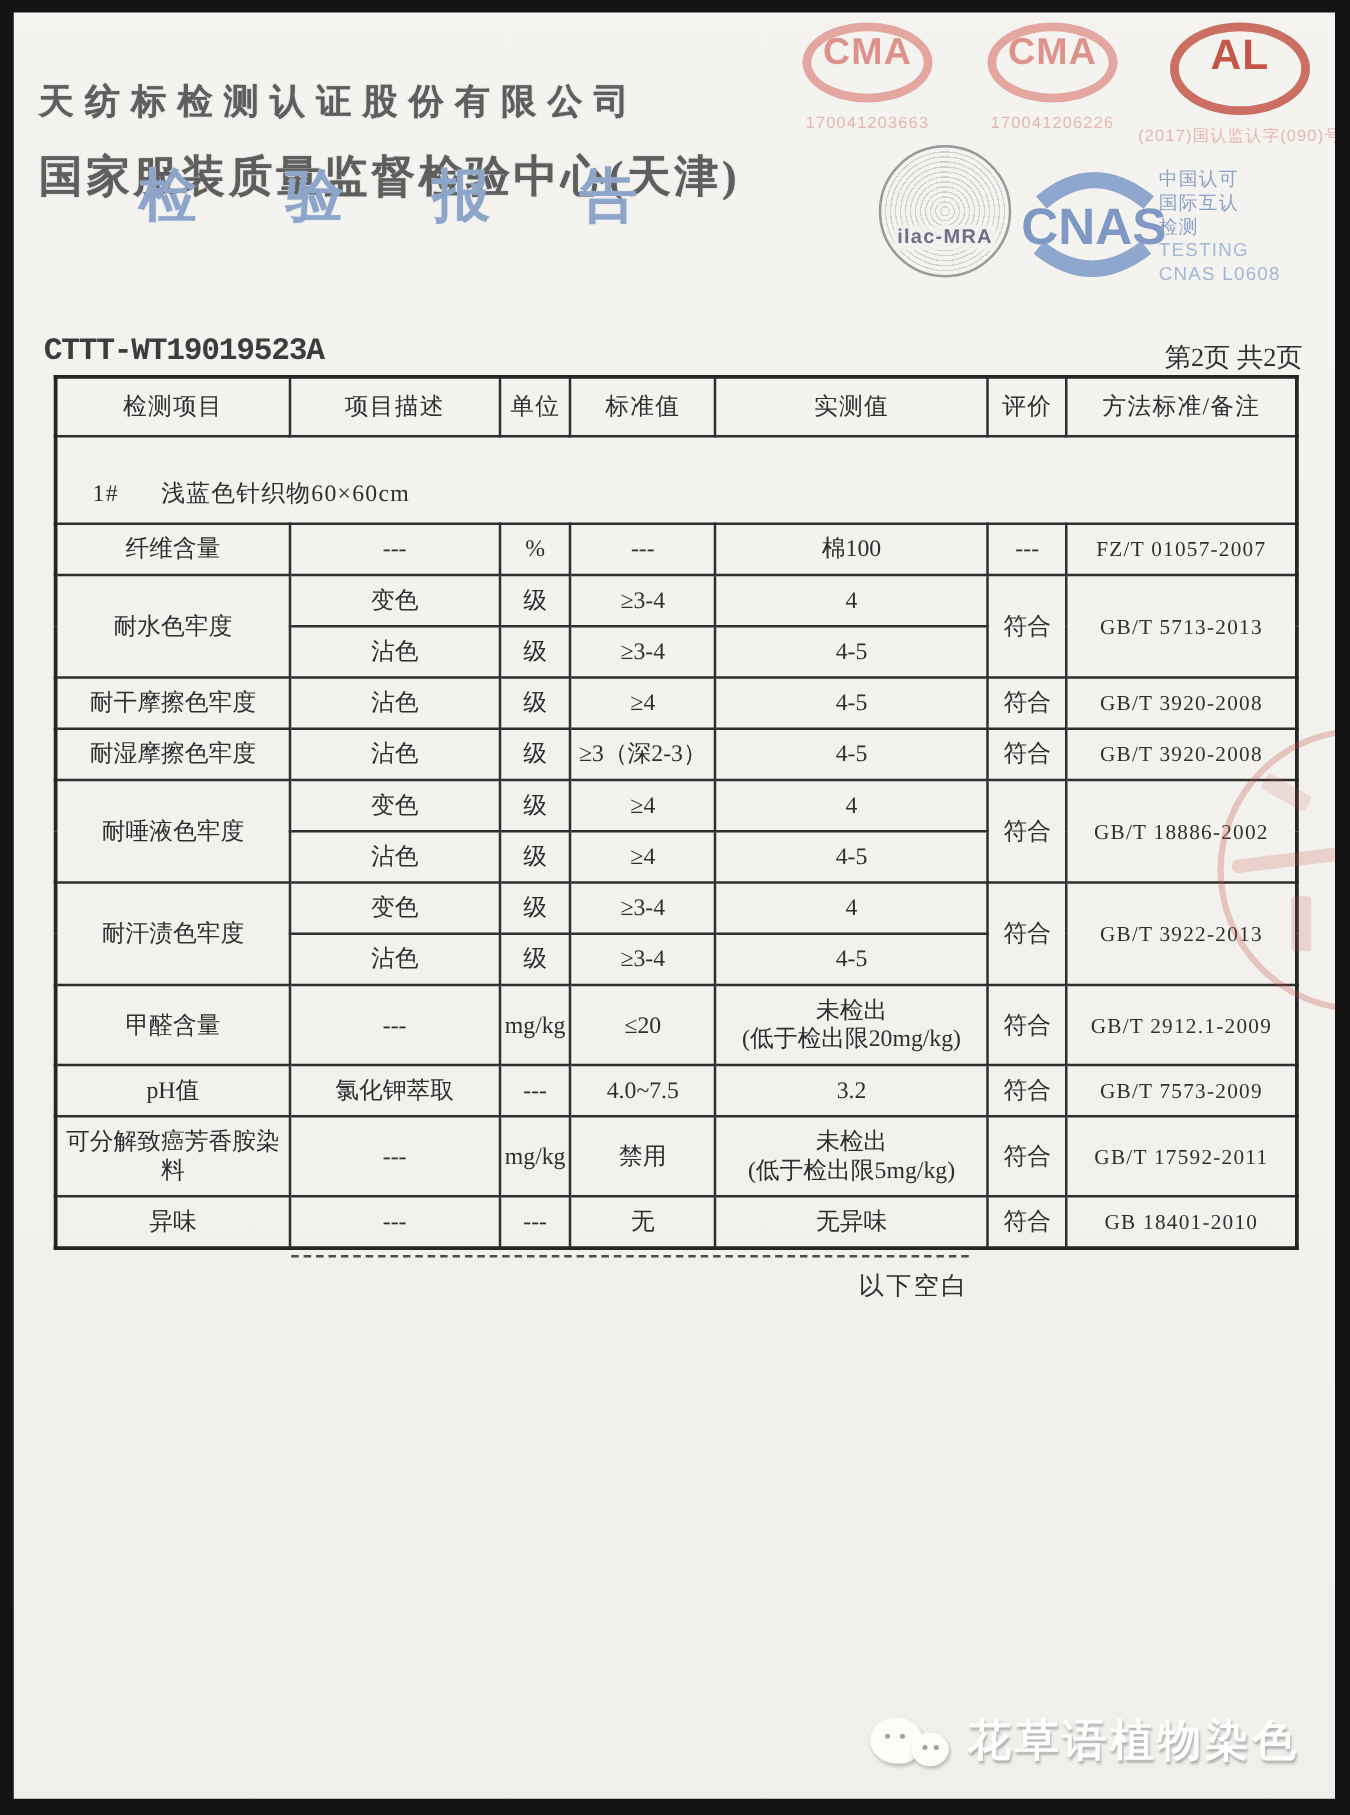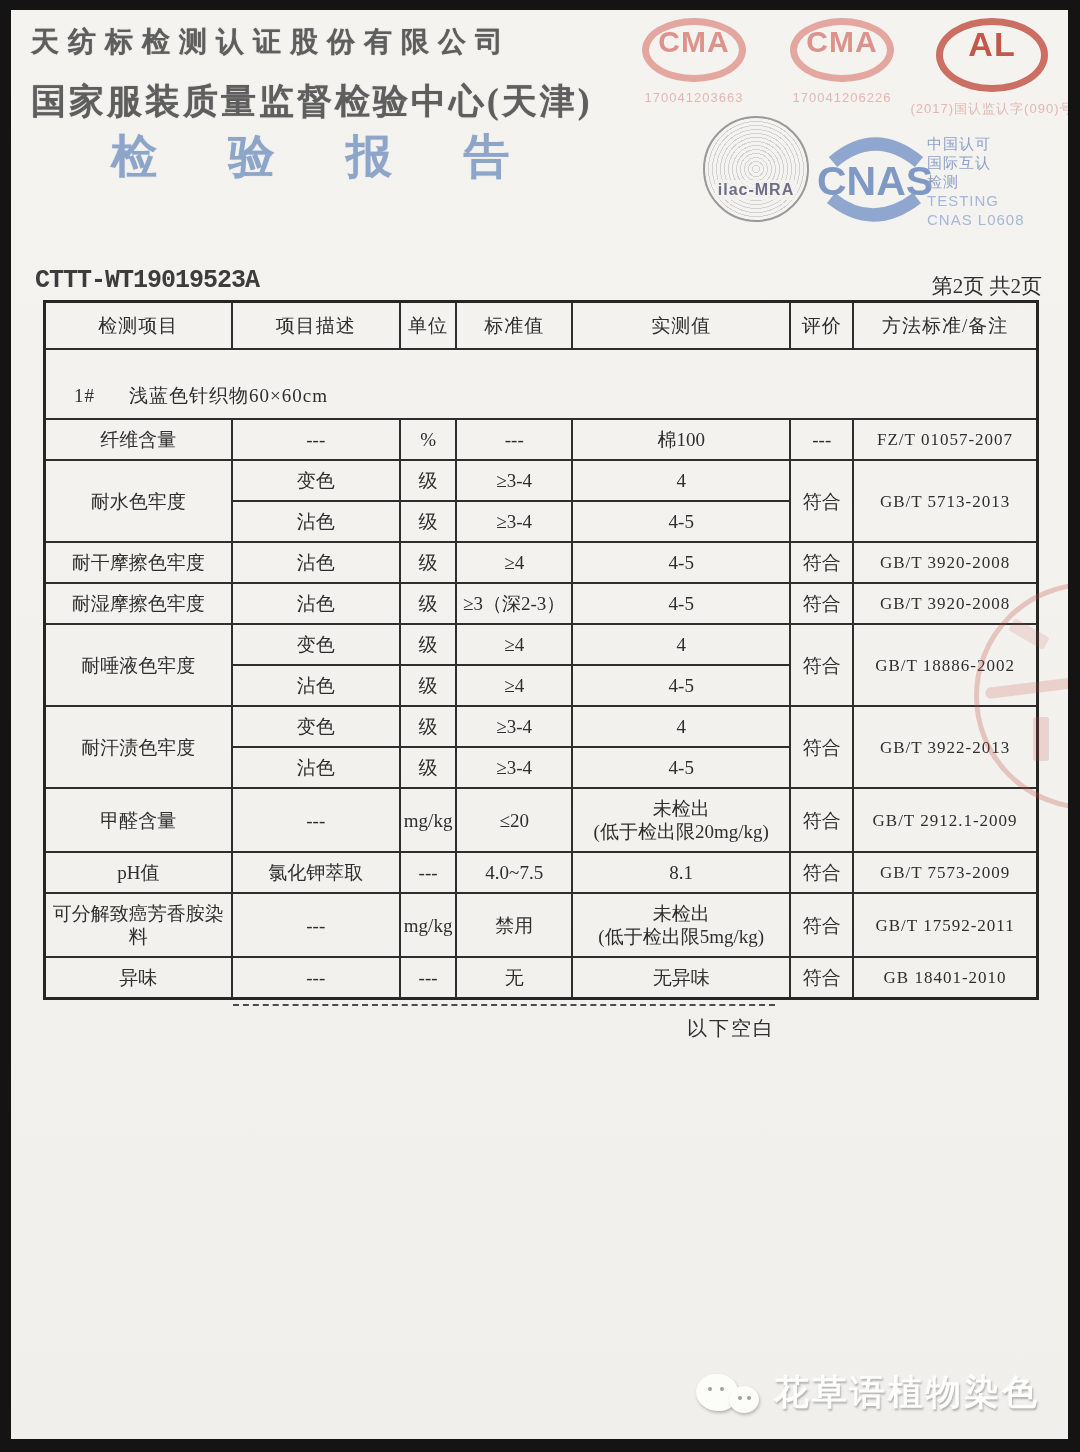--- a/index.html
+++ b/index.html
@@ -5,21 +5,21 @@
   * { margin:0; padding:0; box-sizing:border-box; }
   html,body { width:1080px; height:1452px; }
   body { font-family:"Liberation Serif", serif; background:#141414; }
   .frame { position:relative; width:1080px; height:1452px; background:#141414; padding:10px 12px 13px 11px; }
   .page { position:relative; width:100%; height:100%; overflow:hidden;
           background:linear-gradient(180deg,#f4f3f0 0%,#f2f1ee 60%,#f0efec 100%); }
 
   
   .org { position:absolute; left:20px; top:10px; color:#5e5e5e; font-weight:bold;
          text-shadow:0 0 1px #8a8a8a; }
-  .org-l1 { font-size:28px; letter-spacing:9px; line-height:44px; }
+  .org-l1 { font-size:28px; letter-spacing:9px; line-height:44px;margin-top:40px; }
   .org-l2 { font-size:35px; letter-spacing:3px; line-height:44px;margin-top:16px; }
 
   
   .stamp { position:absolute; top:8px; width:150px; display:flex; flex-direction:column; align-items:center; }
   .stamp.s1 { left:608px; } .stamp.s2 { left:756px; } .stamp.s3 { left:902px; width:158px; }
   .ring { width:104px; height:64px; border:7px solid rgba(223,148,140,.8); border-radius:50%;
           display:flex; align-items:flex-start; justify-content:center;
           color:#dd938c; font-weight:bold; font-size:30px; letter-spacing:1px;
           font-family:"Liberation Sans", sans-serif; }
   .ring.cal { width:112px; height:74px; border-color:rgba(196,87,74,.85); color:#c4574a; font-size:34px; }
@@ -245,21 +245,21 @@
             <td>未检出
 (低于检出限20mg/kg)</td>
             <td>符合</td>
             <td class="method">GB/T 2912.1-2009</td>
           </tr>
           <tr>
             <td>pH值</td>
             <td>氯化钾萃取</td>
             <td>---</td>
             <td>4.0~7.5</td>
-            <td>8.1</td>
+            <td>3.2</td>
             <td>符合</td>
             <td class="method">GB/T 7573-2009</td>
           </tr>
           <tr>
             <td>可分解致癌芳香胺染料</td>
             <td>---</td>
             <td>mg/kg</td>
             <td>禁用</td>
             <td>未检出
 (低于检出限5mg/kg)</td>

